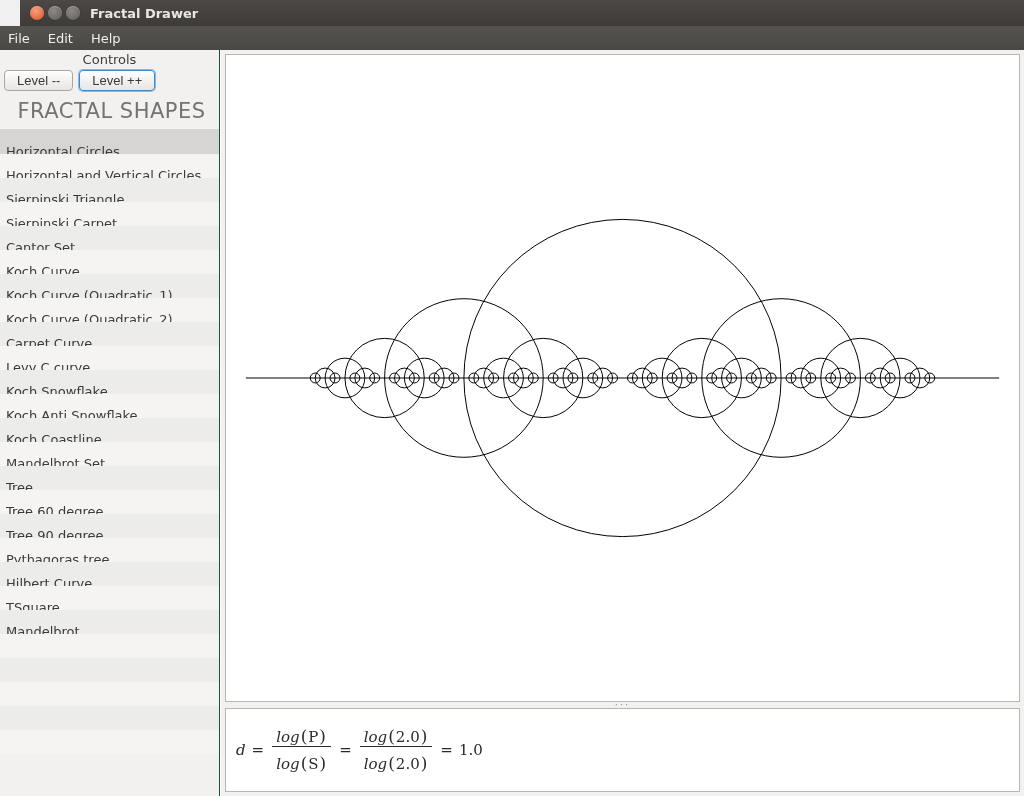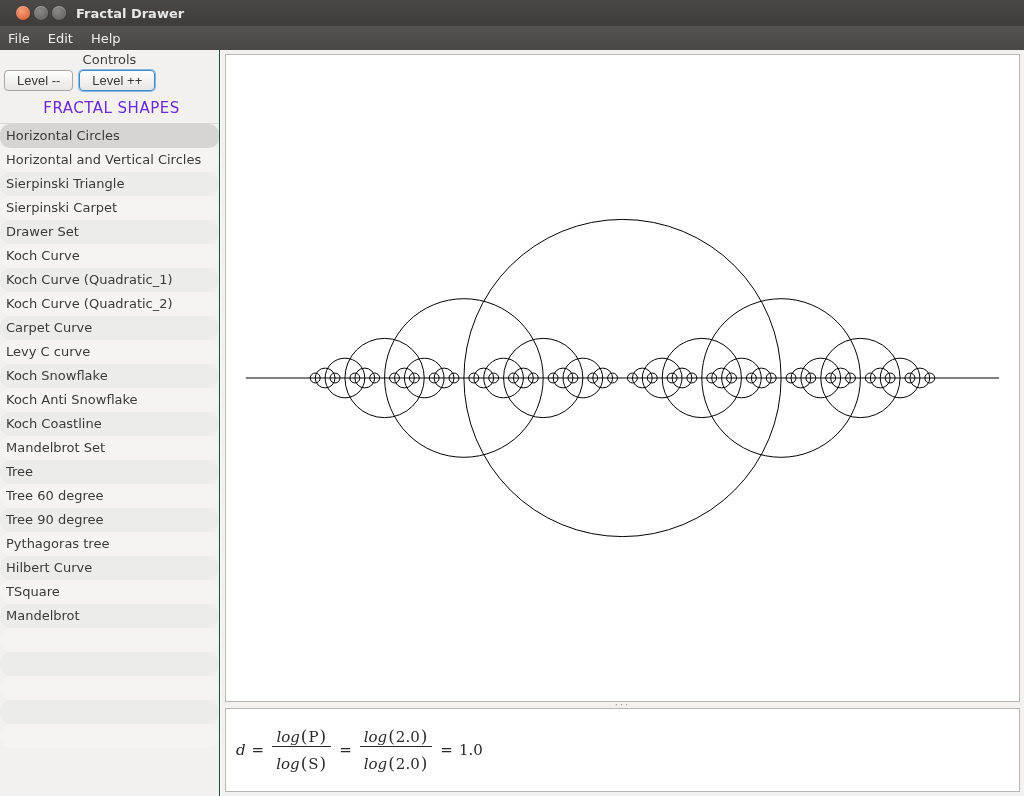--- a/index.html
+++ b/index.html
@@ -4,24 +4,25 @@
 <style>
   * { box-sizing: border-box; margin: 0; padding: 0; }
   html, body { width: 1024px; height: 796px; font-family: "DejaVu Sans", "Liberation Sans", Arial, sans-serif; font-size: 13px; overflow: hidden; background: #f0f0f0; }
 
   
   .titlebar {
     height: 26px;
     background: linear-gradient(#4b4845, #3e3b38);
     display: flex;
     align-items: center;
-    padding: 0 16px;
+    padding: 0 10px;
     color: #e8e8e8;
     font-weight: bold;
     font-size: 13px;
+    margin-left: 20px;
   }
   .titlebar-buttons { display: flex; gap: 4px; margin-right: 10px; align-items: center; }
   .tb-btn {
     width: 14px; height: 14px; border-radius: 50%;
     display: inline-block;
     box-shadow: inset 0 1px 1px rgba(255,255,255,0.3), 0 0 1px rgba(0,0,0,0.5);
   }
   .tb-close { background: radial-gradient(circle at 40% 35%, #f7a07a, #d9542b); }
   .tb-min   { background: radial-gradient(circle at 40% 35%, #8b8985, #5f5d59); }
   .tb-max   { background: radial-gradient(circle at 40% 35%, #8b8985, #5f5d59); }
@@ -74,41 +75,40 @@
     font-size: 13px;
     color: #3a3a3a;
     cursor: default;
   }
   .push-btn.focused {
     border: 1px solid #3b8bc9;
     box-shadow: 0 0 0 1px #89b9e0;
   }
   .section-header {
     text-align: center;
-    font-size: 15px;
-    color: #6d28d9;
+    font-size: 21px;
+    color: #737373;
     padding: 4px 0 6px 4px;
     letter-spacing: 0.5px;
   }
   .list {
     flex: 1;
     overflow-y: auto;
     border-top: 1px solid #d8d6d3;
   }
   .list-item {
     height: 24px;
     line-height: 24px;
-    padding: 0 6px;
+    padding: 10px 6px;
     color: #3a3a3a;
     font-size: 13px;
     white-space: nowrap;
     overflow: hidden;
     text-overflow: ellipsis;
     cursor: default;
-    border-radius: 10px;
   }
   .list-item:nth-child(odd)  { background: #ececeb; }
   .list-item:nth-child(even) { background: #f5f4f3; }
   .list-item.selected { background: #d6d5d3; }
 
   
   .canvas-area {
     flex: 1;
     display: flex;
     flex-direction: column;
@@ -156,21 +156,21 @@
     color: #2a2a2a;
     font-size: 15px;
     display: flex;
     align-items: center;
     gap: 6px;
     white-space: nowrap;
   }
   .frac {
     display: inline-flex;
     flex-direction: column;
-    align-items: flex-end;
+    align-items: flex-start;
     font-style: normal;
     line-height: 1.1;
     margin: 0 2px;
     gap: 7px;
   }
   .frac .num { border-bottom: 1px solid #2a2a2a; padding: 0 4px; }
   .frac .den { padding: 0 4px; }
   .fn { font-style: italic; }
   .paren { font-style: normal; font-size: 17px; padding: 0 1px; }
   .upvar { font-style: normal; }
@@ -200,21 +200,21 @@
     <div class="btn-row">
       <button class="push-btn">Level --</button>
       <button class="push-btn focused">Level ++</button>
     </div>
     <div class="section-header">FRACTAL SHAPES</div>
     <div class="list" id="shape-list">
         <div class="list-item selected">Horizontal Circles</div>
         <div class="list-item">Horizontal and Vertical Circles</div>
         <div class="list-item">Sierpinski Triangle</div>
         <div class="list-item">Sierpinski Carpet</div>
-        <div class="list-item">Drawer Set</div>
+        <div class="list-item">Cantor Set</div>
         <div class="list-item">Koch Curve</div>
         <div class="list-item">Koch Curve (Quadratic_1)</div>
         <div class="list-item">Koch Curve (Quadratic_2)</div>
         <div class="list-item">Carpet Curve</div>
         <div class="list-item">Levy C curve</div>
         <div class="list-item">Koch Snowflake</div>
         <div class="list-item">Koch Anti Snowflake</div>
         <div class="list-item">Koch Coastline</div>
         <div class="list-item">Mandelbrot Set</div>
         <div class="list-item">Tree</div>

